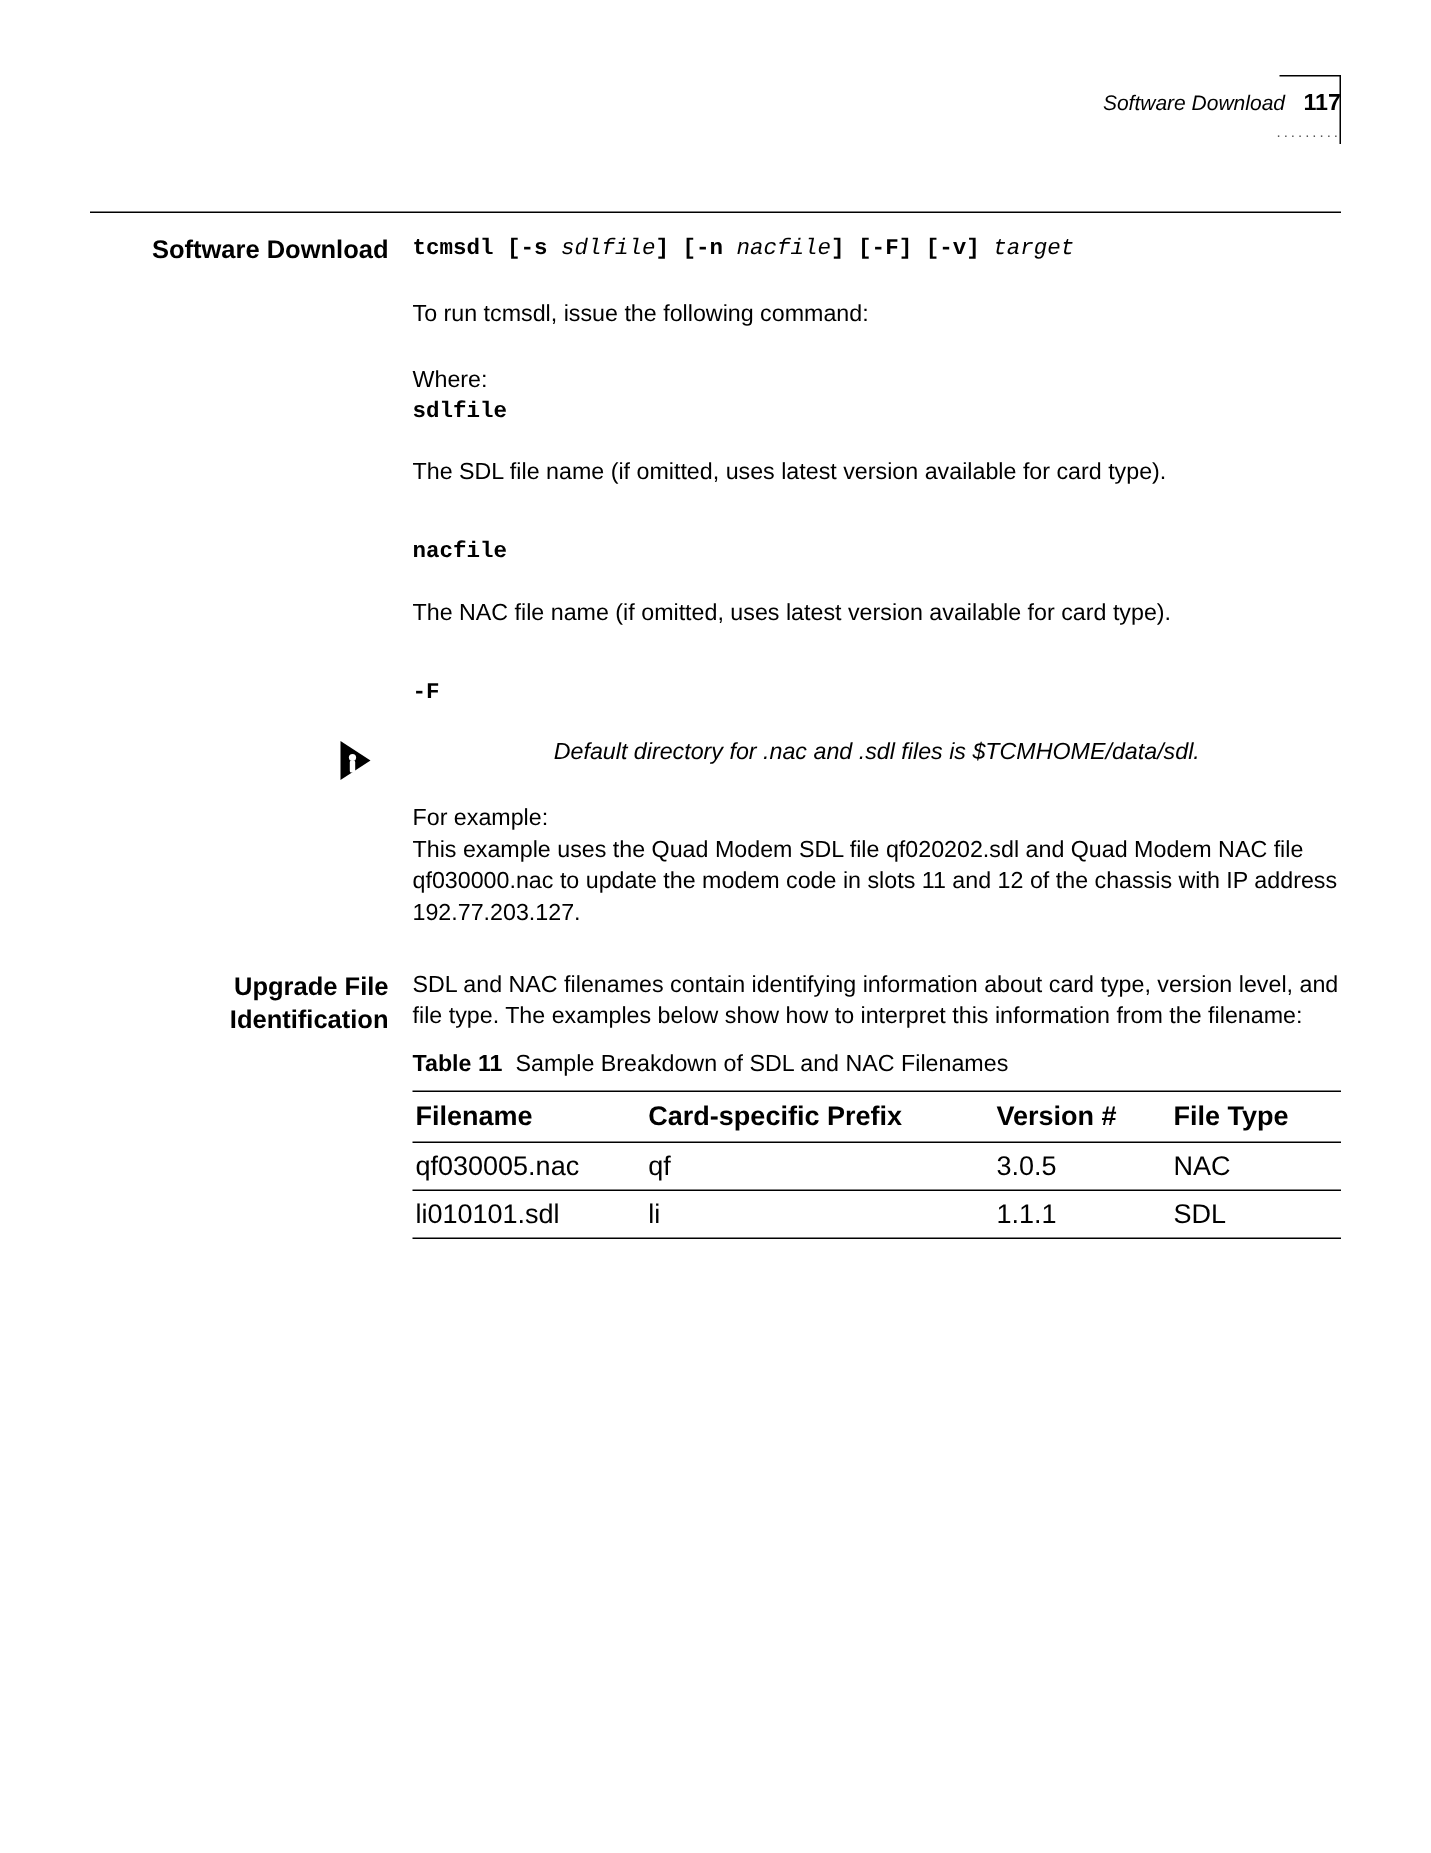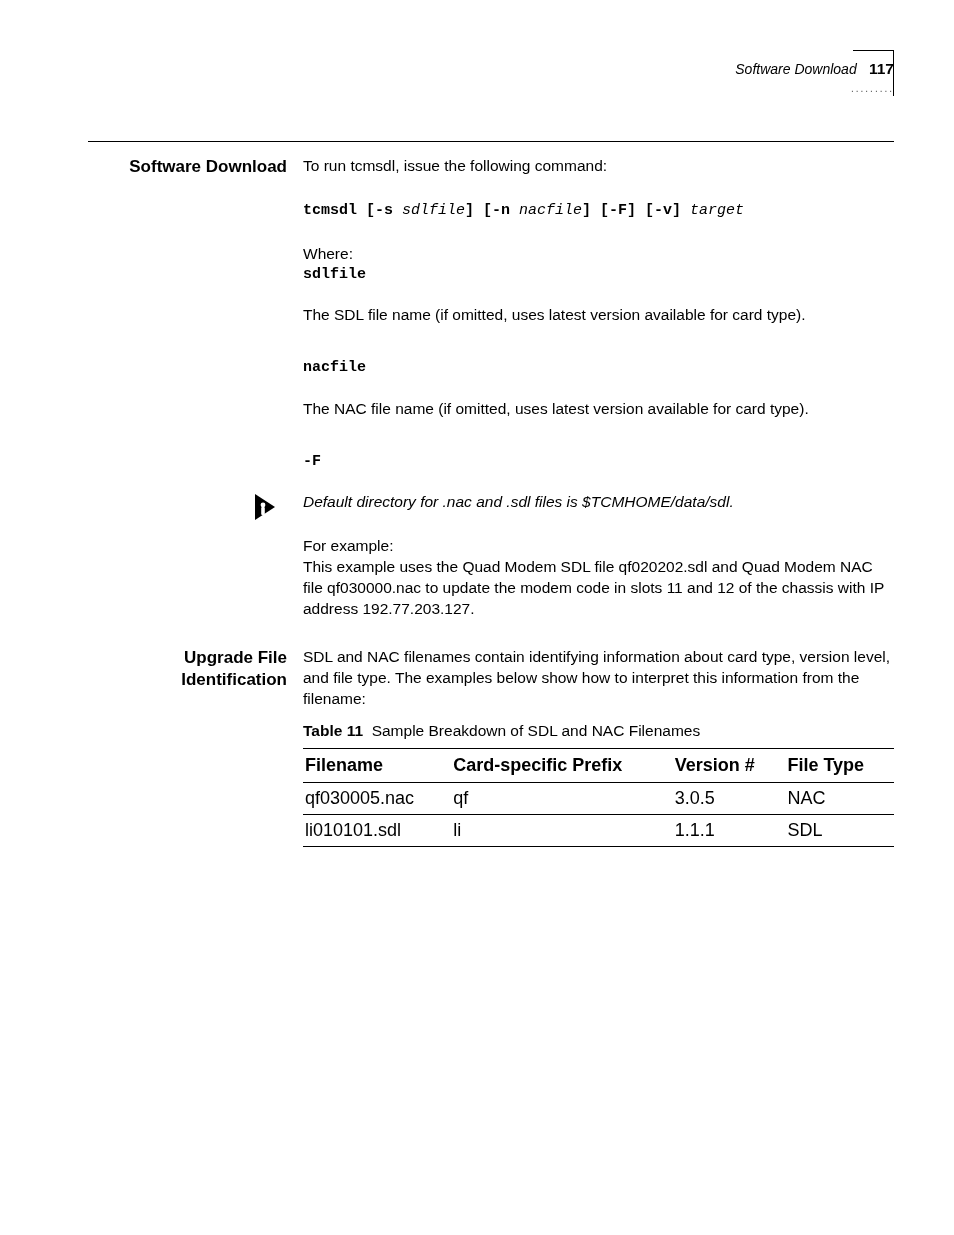--- a/index.html
+++ b/index.html
@@ -7,21 +7,21 @@
     padding: 0;
     font-family: "Segoe UI", "Helvetica Neue", Arial, sans-serif;
     font-size: 15.5px;
     color: #000;
     background: #fff;
     width: 954px;
     height: 1235px;
     position: relative;
   }
   .page {
-    padding: 60px 60px 0 88px;
+    padding: 60px 60px 0 60px;
     box-sizing: border-box;
     height: 100%;
   }
   .hdr {
     text-align: right;
     margin-bottom: 6px;
     position: relative;
   }
   .hdr-text {
     font-style: italic;
@@ -82,21 +82,21 @@
   }
   .tight {
     margin: 0 0 2px 0;
   }
   .mono {
     font-family: "Courier New", monospace;
     font-size: 15px;
   }
   .mono.bold { font-weight: 700; }
   .mono .it { font-style: italic; font-weight: 400; }
-  .ital { font-style: italic; }
+  .ital { font-style: italic; text-align: center; }
   .icon {
     flex: 0 0 45px;
     text-align: left;
   }
   .icon svg { display: block; }
   .tcap {
     margin: 12px 0 8px 0;
   }
   table {
     border-collapse: collapse;
@@ -129,25 +129,25 @@
     <span class="pnum">117</span>
     <div><span class="dots">.........</span></div>
   </div>
 
   <div class="rule"></div>
 
   <div class="row sect">
     <div class="lcol h">Software Download</div>
     <div class="rcol">
 
-      <p class="para">To run tcmsdl, issue the following command:</p>
-
       <p class="para mono bold">
         <span>tcmsdl [-s </span><span class="it">sdlfile</span><span>] [-n </span><span class="it">nacfile</span><span>] [-F] [-v] </span><span class="it">target</span>
       </p>
+
+      <p class="para">To run tcmsdl, issue the following command:</p>
 
       <p class="tight">Where:</p>
       <p class="para mono bold" style="margin-bottom:20px">sdlfile</p>
       <p class="para" style="margin-bottom:32px">The SDL file name (if omitted, uses latest version available for card type).</p>
 
       <p class="para mono bold" style="margin-bottom:20px">nacfile</p>
       <p class="para" style="margin-bottom:32px">The NAC file name (if omitted, uses latest version available for card type).</p>
 
       <p class="para mono bold" style="margin-bottom:20px">-F</p>
 

